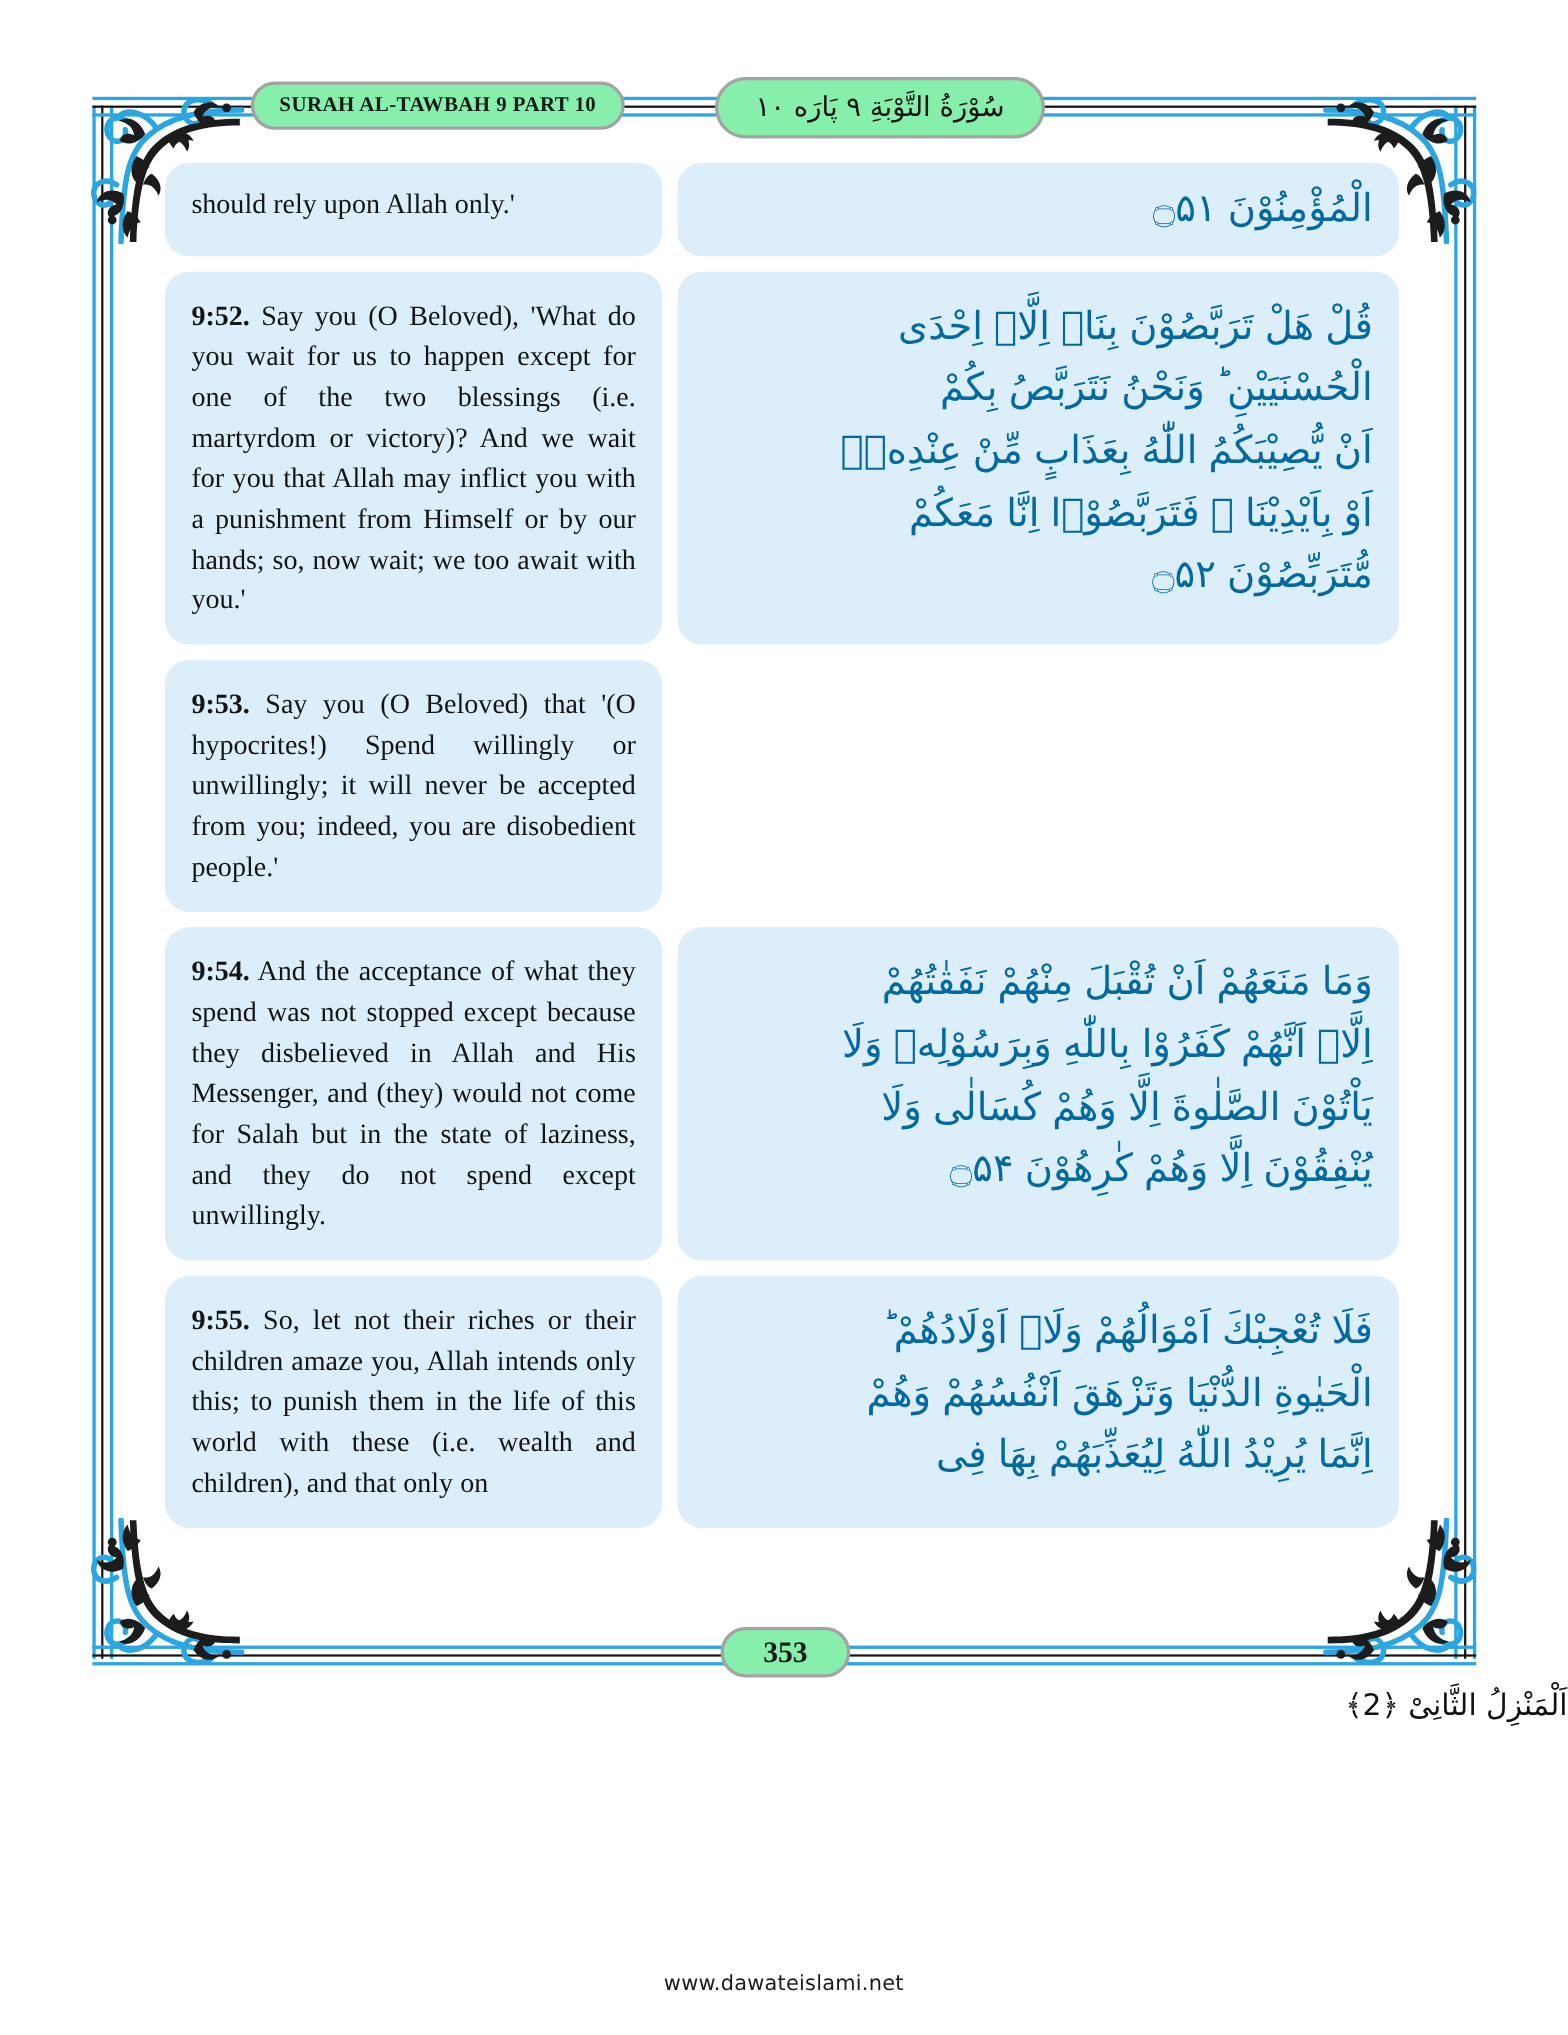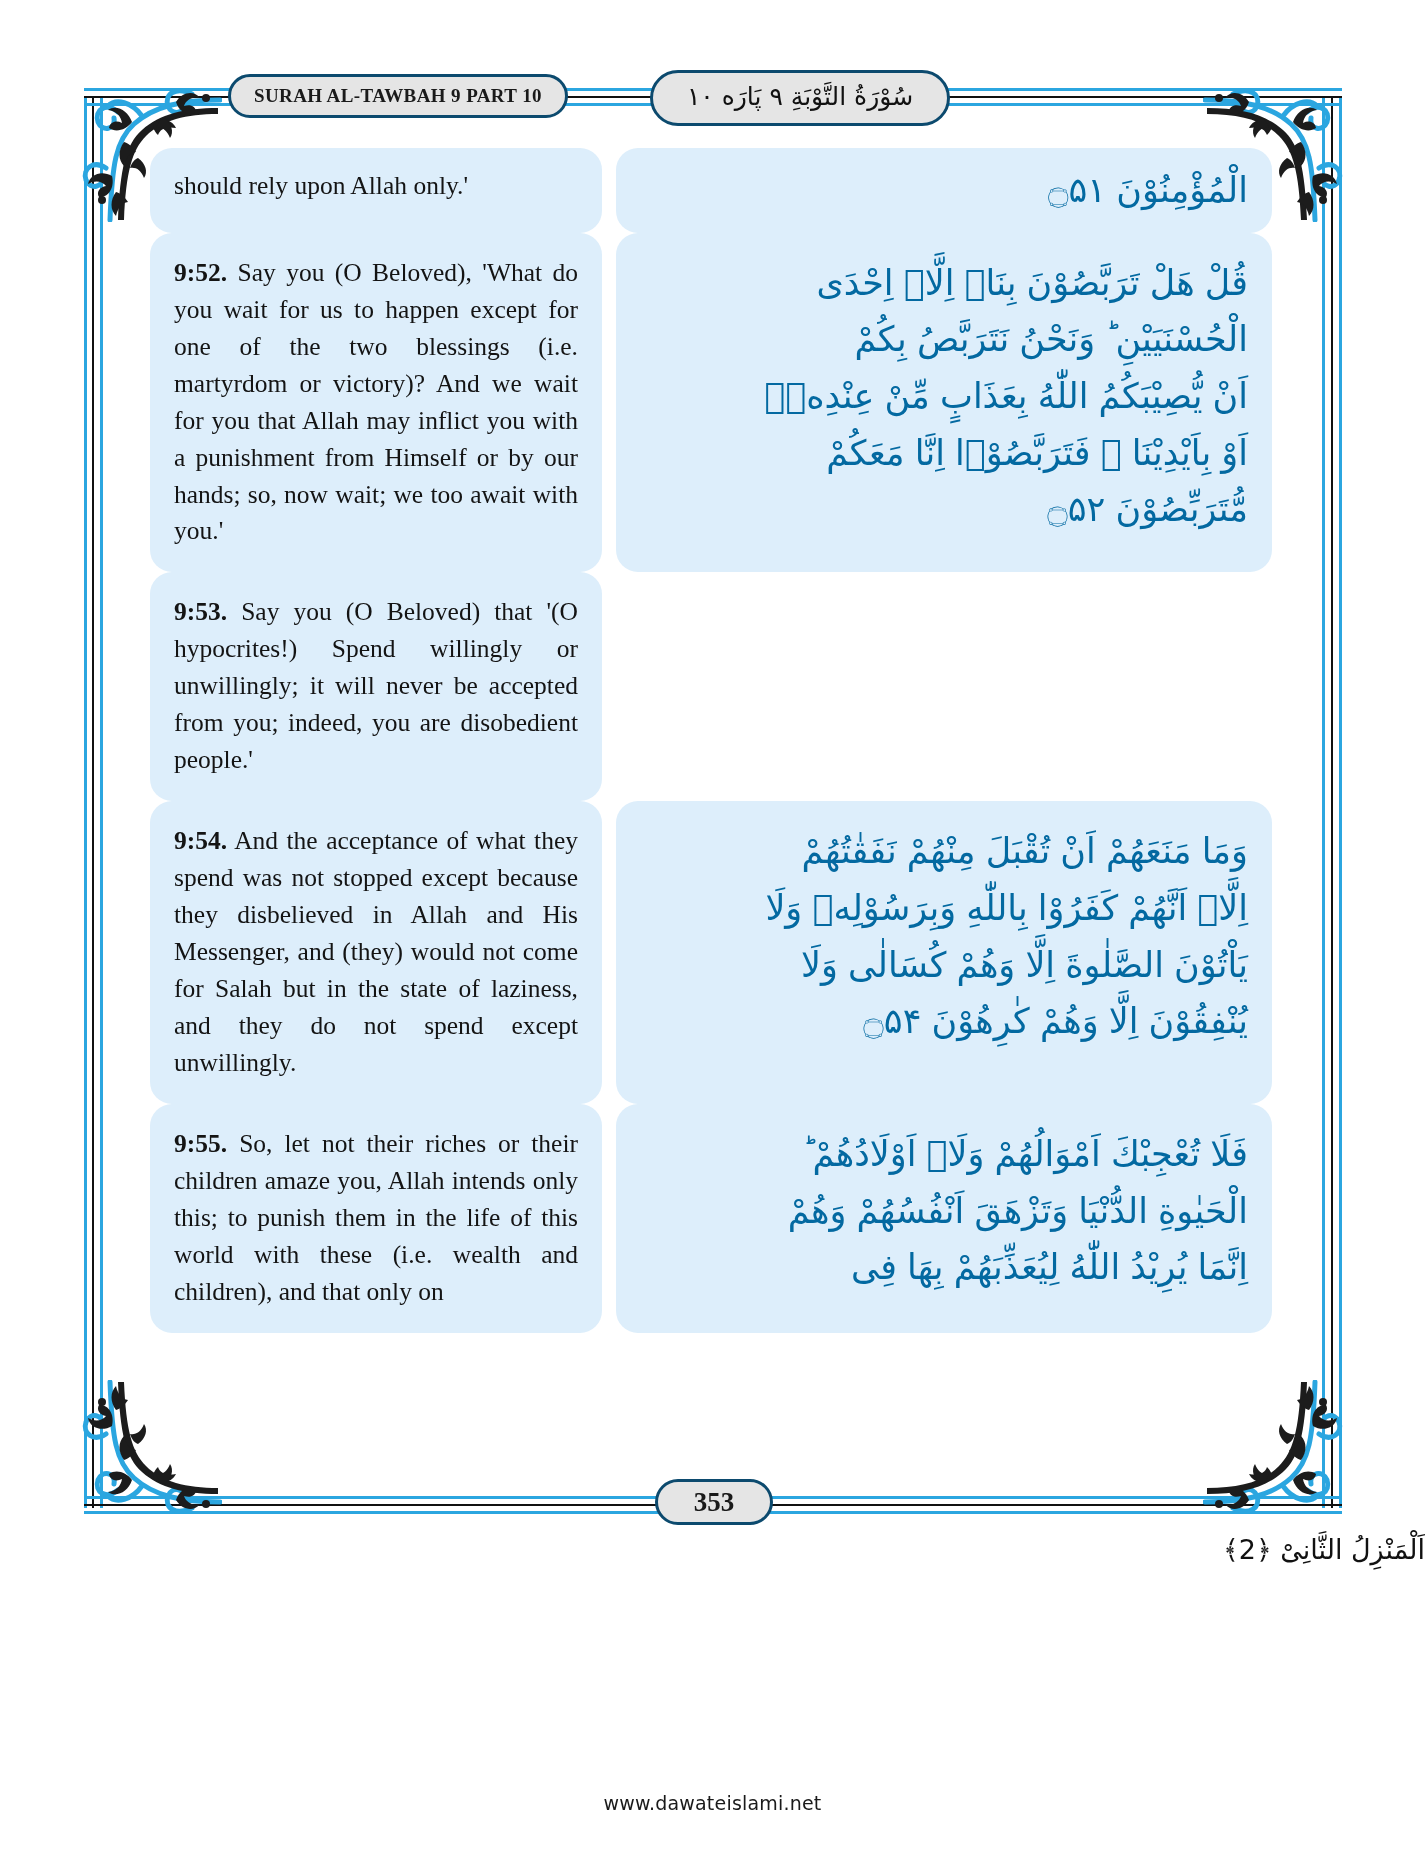--- a/index.html
+++ b/index.html
@@ -51,22 +51,22 @@
     pointer-events: none;
   }
   .corner.tl { left: 72px;  top: 72px; }
   .corner.tr { left: 1203px; top: 72px;  transform: scaleX(-1); }
   .corner.bl { left: 72px;  top: 1380px; transform: scaleY(-1); }
   .corner.br { left: 1203px; top: 1380px; transform: scale(-1,-1); }
 
   
   .pill {
     position: absolute;
-    background: #e5e5e5;
-    border: 3px solid #0c4a6e;
+    background: #86efac;
+    border: 3px solid #a3a3a3;
     border-radius: 40px;
     display: flex;
     align-items: center;
     justify-content: center;
     z-index: 6;
   }
   #header-pill-en {
     left: 228px; top: 74px;
     width: 340px; height: 44px;
   }
@@ -126,21 +126,21 @@
   }
 
   
   #content {
     position: absolute;
     left: 150px; top: 148px;
     width: 1122px;
     height: 1340px;
     display: flex;
     flex-direction: column;
-    gap: 0;
+    gap: 14px;
     overflow: hidden;
   }
 
   .verse-row {
     display: flex;
     gap: 14px;
     align-items: stretch;
   }
 
   .cell {

